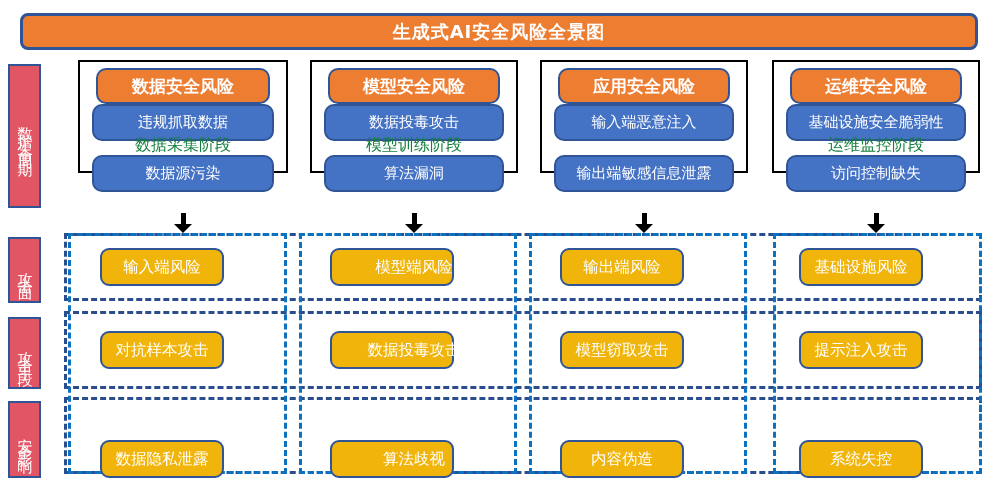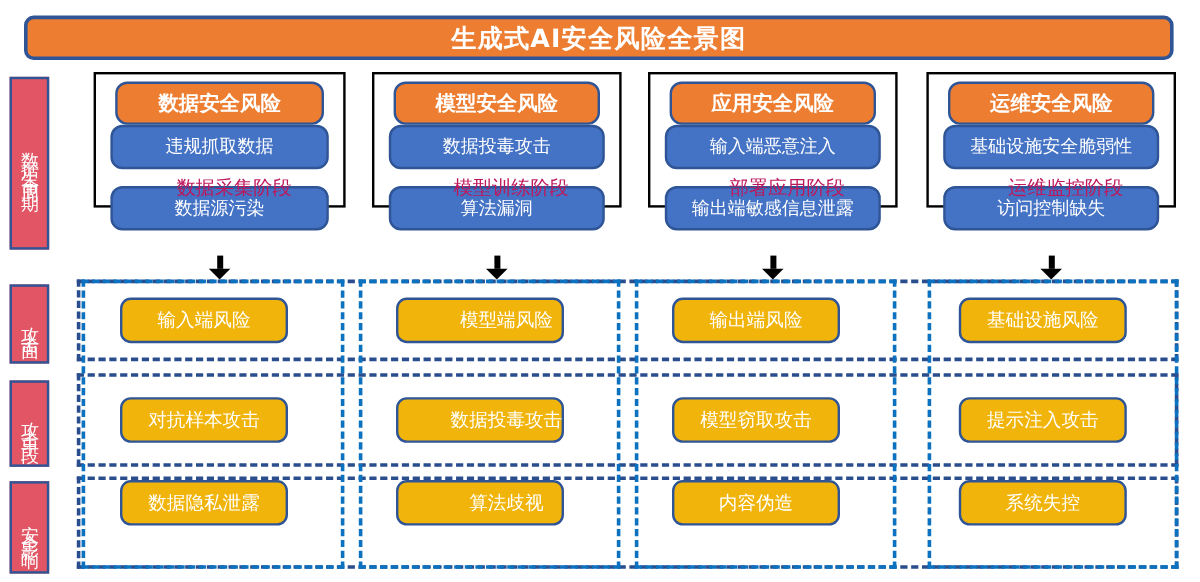--- a/index.html
+++ b/index.html
@@ -3,21 +3,21 @@
 <meta charset="utf-8">
 <style>
   html,body{margin:0;padding:0;background:#fff;}
   body{font-family:"DejaVu Sans","Liberation Sans",sans-serif;}
   .canvas{position:relative;width:1000px;height:485px;background:#fff;overflow:hidden;}
 
   
   .title-bar{position:absolute;left:20px;top:13px;width:952px;height:31px;
     background:#ED7D31;border:3px solid #2F5597;border-radius:8px;
     display:flex;align-items:center;justify-content:center;
-    color:#fff;font-size:21px;font-weight:bold;letter-spacing:1px;}
+    color:#fff;font-size:18px;font-weight:bold;letter-spacing:1px;}
 
   
   .side-label{position:absolute;left:8px;width:33px;background:#E15564;
     border:2.5px solid #2F5597;color:#fff;font-size:15px;
     display:flex;align-items:center;justify-content:center;
     writing-mode:vertical-rl;text-orientation:upright;letter-spacing:7px;
     box-sizing:border-box;text-align:center;}
   .side-1{top:64px;height:144px;}
   .side-2{top:237px;height:66px;}
   .side-3{top:317px;height:72px;}
@@ -33,23 +33,23 @@
   .stage-header{position:absolute;top:6px;left:8%;width:84%;height:36px;
     background:#ED7D31;border:2px solid #2F5597;border-radius:10px;
     display:flex;align-items:center;justify-content:center;
     color:#fff;font-weight:bold;font-size:17px;box-sizing:border-box;}
   .risk-pill{position:absolute;left:6%;width:88%;height:37px;
     background:#4472C4;border:2px solid #2F5597;border-radius:10px;
     display:flex;align-items:center;justify-content:center;
     color:#fff;font-size:15px;box-sizing:border-box;white-space:nowrap;}
   .risk-a{top:42px;}
   .risk-b{top:93px;}
-  .phase-label{position:absolute;bottom:4px;left:0;width:100%;height:20px;
+  .phase-label{position:absolute;bottom:16px;left:0;width:100%;height:20px;
     display:flex;align-items:center;justify-content:center;
-    color:#be185d;font-size:16px;margin-left:12px;}
+    color:#15803d;font-size:16px;}
 
   
   .down-arrow{position:absolute;top:213px;width:20px;height:20px;}
   .down-arrow .stem{width:5px;height:11px;background:#000;margin:0 auto;}
   .down-arrow .head{width:0;height:0;margin:0 auto;
     border-left:9px solid transparent;border-right:9px solid transparent;
     border-top:9px solid #000;}
   .arrow-1{left:173px;}
   .arrow-2{left:404px;}
   .arrow-3{left:634px;}
@@ -62,25 +62,25 @@
   .row-o2{top:311px;height:78px;}
   .row-o3{top:397px;height:77px;}
   .col-outline{position:absolute;top:233px;height:241px;
     border:3px dashed #0C71BE;box-sizing:border-box;}
   .col-o1{left:68px;width:219px;}
   .col-o2{left:299px;width:218px;}
   .col-o3{left:529px;width:218px;}
   .col-o4{left:773px;width:209px;}
 
   
-  .cell-pill{position:absolute;width:140px;height:38px;
+  .cell-pill{position:absolute;width:124px;height:38px;
     background:#F0B40A;border:2px solid #2F5597;border-radius:9px;
     display:flex;align-items:center;justify-content:center;
     color:#fff;font-size:15.5px;box-sizing:border-box;z-index:5;white-space:nowrap;}
-  .cr1{top:248px;} .cr2{top:331px;} .cr3{top:400px;font-family:Liberation Mono, monospace;}
+  .cr1{top:248px;} .cr2{top:331px;} .cr3{top:440px;font-family:Liberation Mono, monospace;}
   .cc1{left:100px;} .cc2{left:330px;padding-left:44px;} .cc3{left:560px;} .cc4{left:799px;}
 </style>
 </head>
 <body>
 
 <div class="canvas">
 
   <div class="title-bar">生成式AI安全风险全景图</div>
 
   <div class="side-label side-1">数据生命周期</div>
@@ -99,21 +99,20 @@
     <div class="stage-header">模型安全风险</div>
     <div class="risk-pill risk-a">数据投毒攻击</div>
     <div class="risk-pill risk-b">算法漏洞</div>
     <div class="phase-label">模型训练阶段</div>
   </div>
 
   <div class="stage-box stage-3">
     <div class="stage-header">应用安全风险</div>
     <div class="risk-pill risk-a">输入端恶意注入</div>
     <div class="risk-pill risk-b">输出端敏感信息泄露</div>
-    <div class="phase-label">部署应用阶段</div>
   </div>
 
   <div class="stage-box stage-4">
     <div class="stage-header">运维安全风险</div>
     <div class="risk-pill risk-a">基础设施安全脆弱性</div>
     <div class="risk-pill risk-b">访问控制缺失</div>
     <div class="phase-label">运维监控阶段</div>
   </div>
 
   <div class="down-arrow arrow-1">

